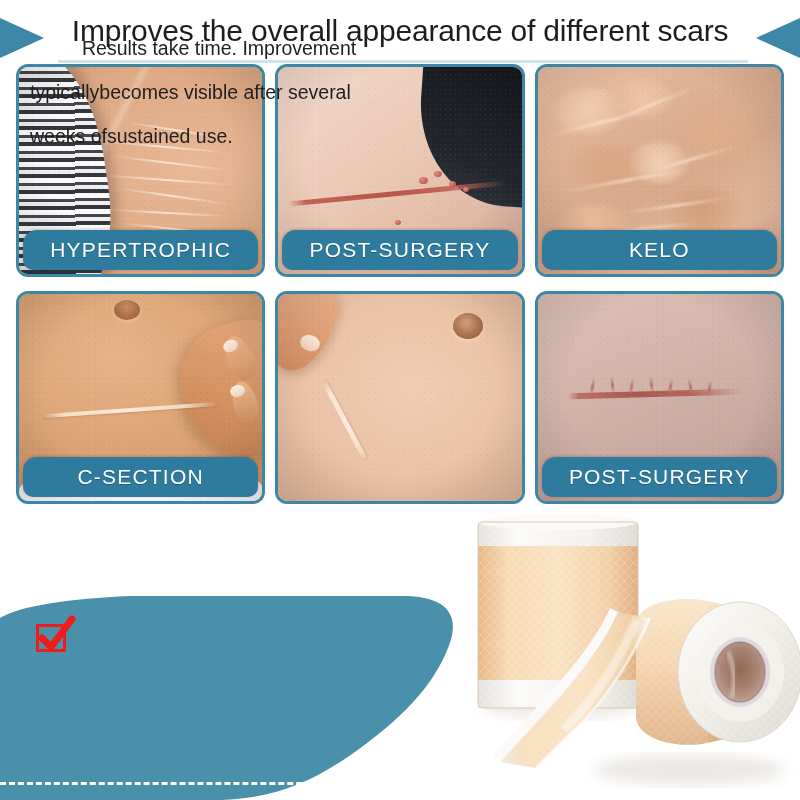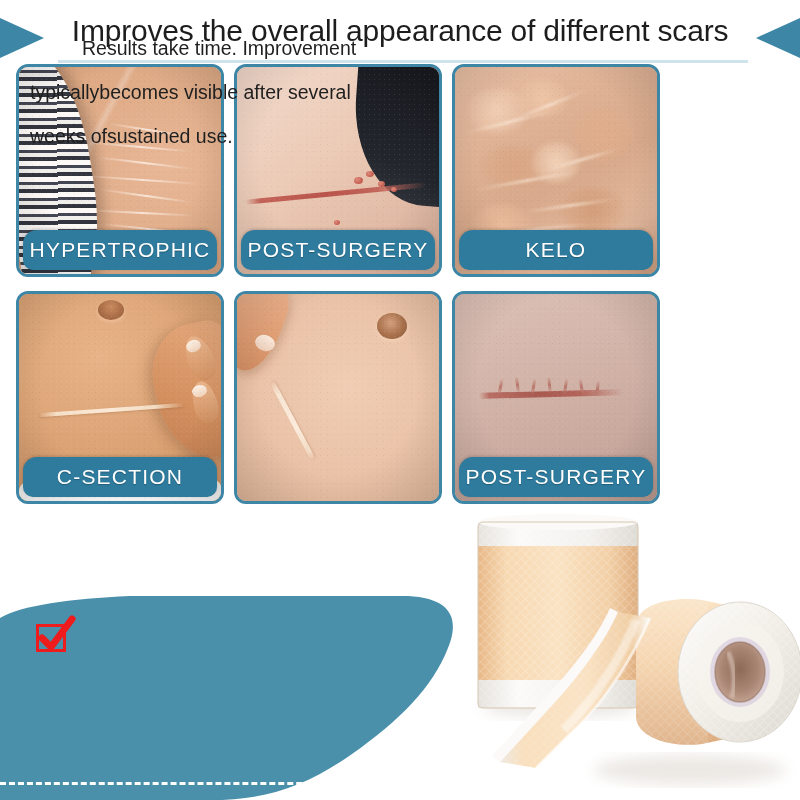--- a/index.html
+++ b/index.html
@@ -28,21 +28,21 @@
     white-space: nowrap; font-weight: 400;
   }
   .header-rule {
     position: absolute; left: 58px; top: 60px; width: 690px; height: 3px;
     background: #cfe3ea;
   }
 
   
   .grid {
     position: absolute; left: 16px; top: 64px;
-    width: 644px; height: 440px;
+    width: 768px; height: 440px;
     display: grid;
     grid-template-columns: repeat(3, 1fr);
     grid-template-rows: repeat(2, 1fr);
     column-gap: 10px; row-gap: 14px;
   }
   .card {
     position: relative; border: 3px solid #3d86a5; border-radius: 12px;
     overflow: hidden; background: #e8c4ab;
   }
   .photo { position: absolute; inset: 0; overflow: hidden; }

